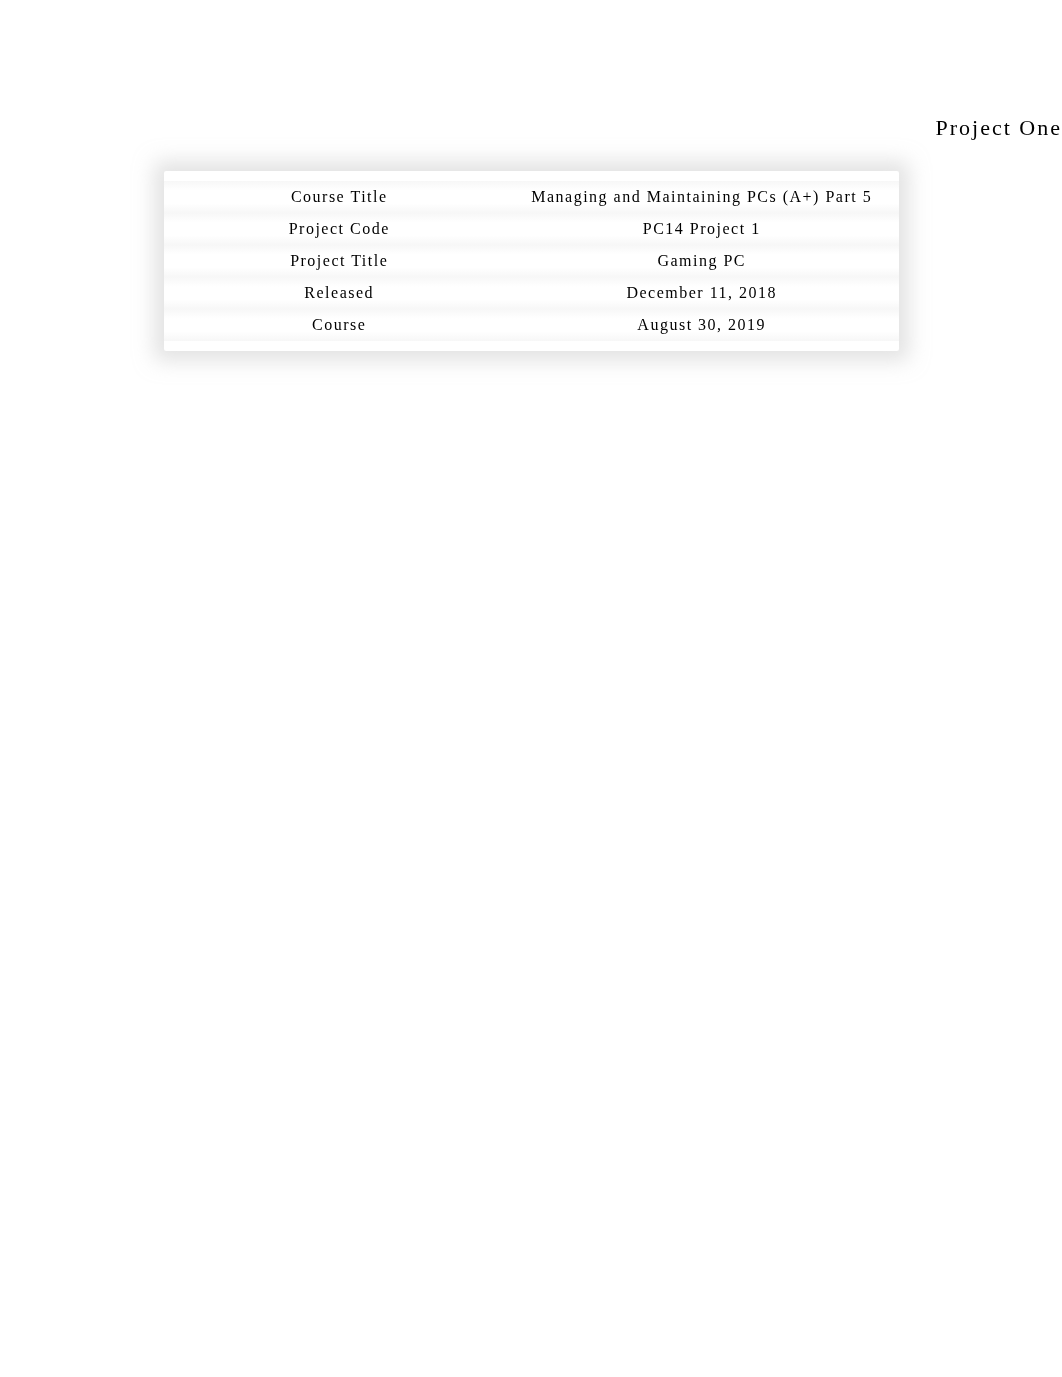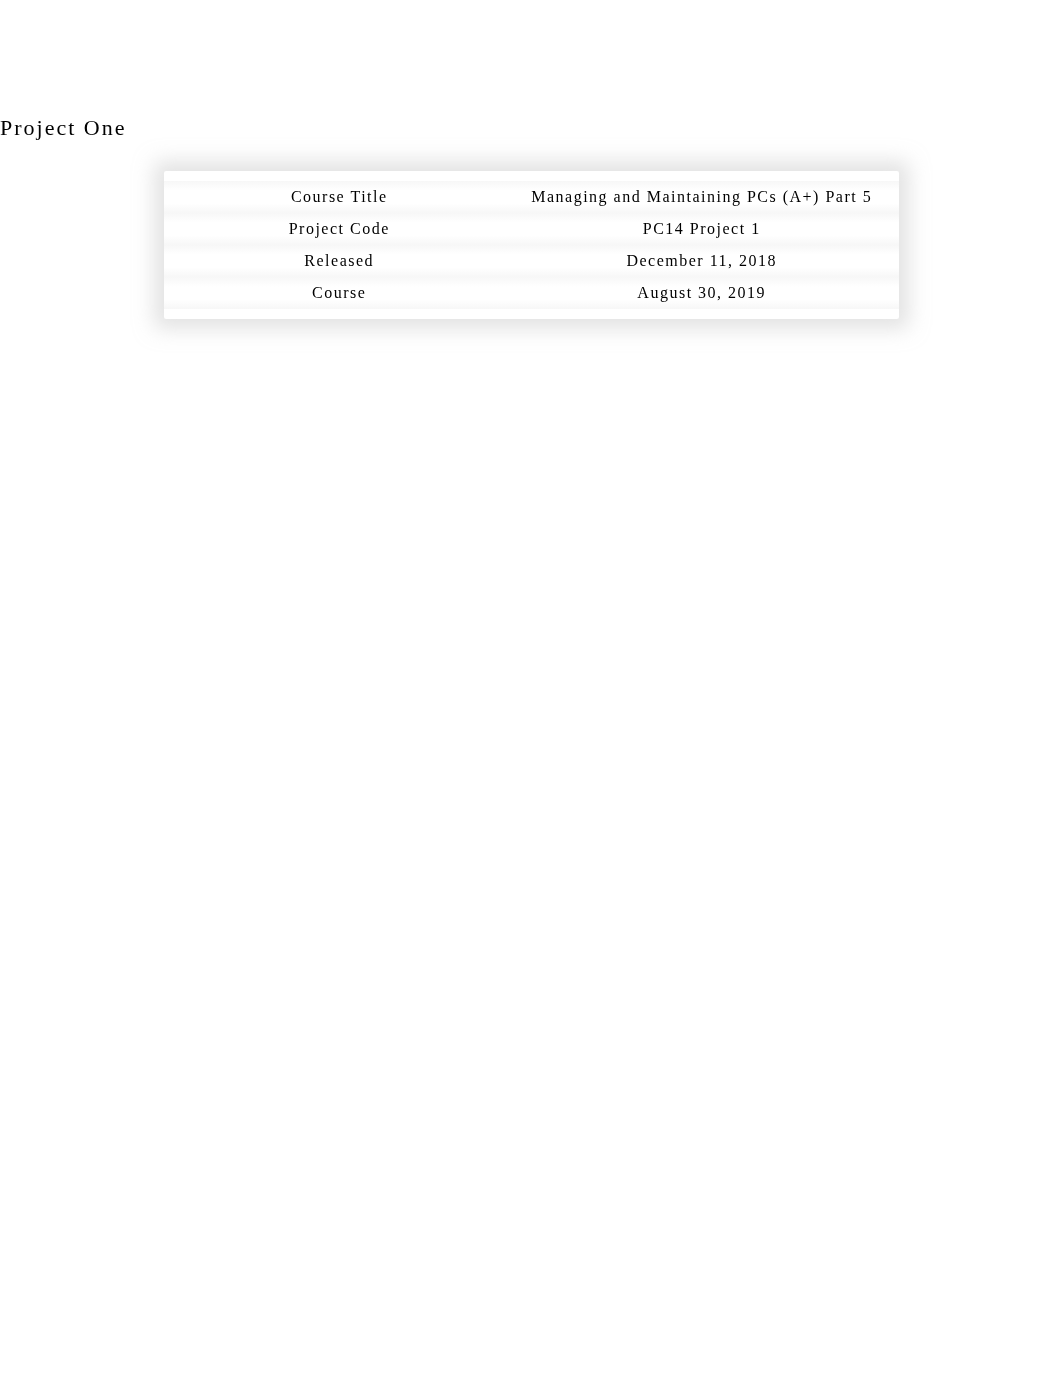--- a/index.html
+++ b/index.html
@@ -8,21 +8,21 @@
       box-sizing: border-box;
     }
     body {
       font-family: Georgia, 'Times New Roman', serif;
       background: #ffffff;
       width: 1062px;
       height: 1377px;
       position: relative;
     }
     .page-title {
-      text-align: left;
+      text-align: right;
       font-size: 22px;
       color: #000;
       padding-top: 115px;
       padding-bottom: 30px;
       letter-spacing: 2px;
       font-weight: normal;
     }
     .info-table-wrapper {
       width: 735px;
       margin: 0 auto;
@@ -66,20 +66,24 @@
     <tbody>
       <tr class="info-row">
         <td class="info-label">Course Title</td>
         <td class="info-value">Managing and Maintaining PCs (A+) Part 5</td>
       </tr>
       <tr class="info-row">
         <td class="info-label">Project Code</td>
         <td class="info-value">PC14 Project 1</td>
       </tr>
       <tr class="info-row">
+        <td class="info-label">Project Title</td>
+        <td class="info-value">Gaming PC</td>
+      </tr>
+      <tr class="info-row">
         <td class="info-label">Released</td>
         <td class="info-value">December 11, 2018</td>
       </tr>
       <tr class="info-row">
         <td class="info-label">Course</td>
         <td class="info-value">August 30, 2019</td>
       </tr>
     </tbody>
   </table>
 </div>

